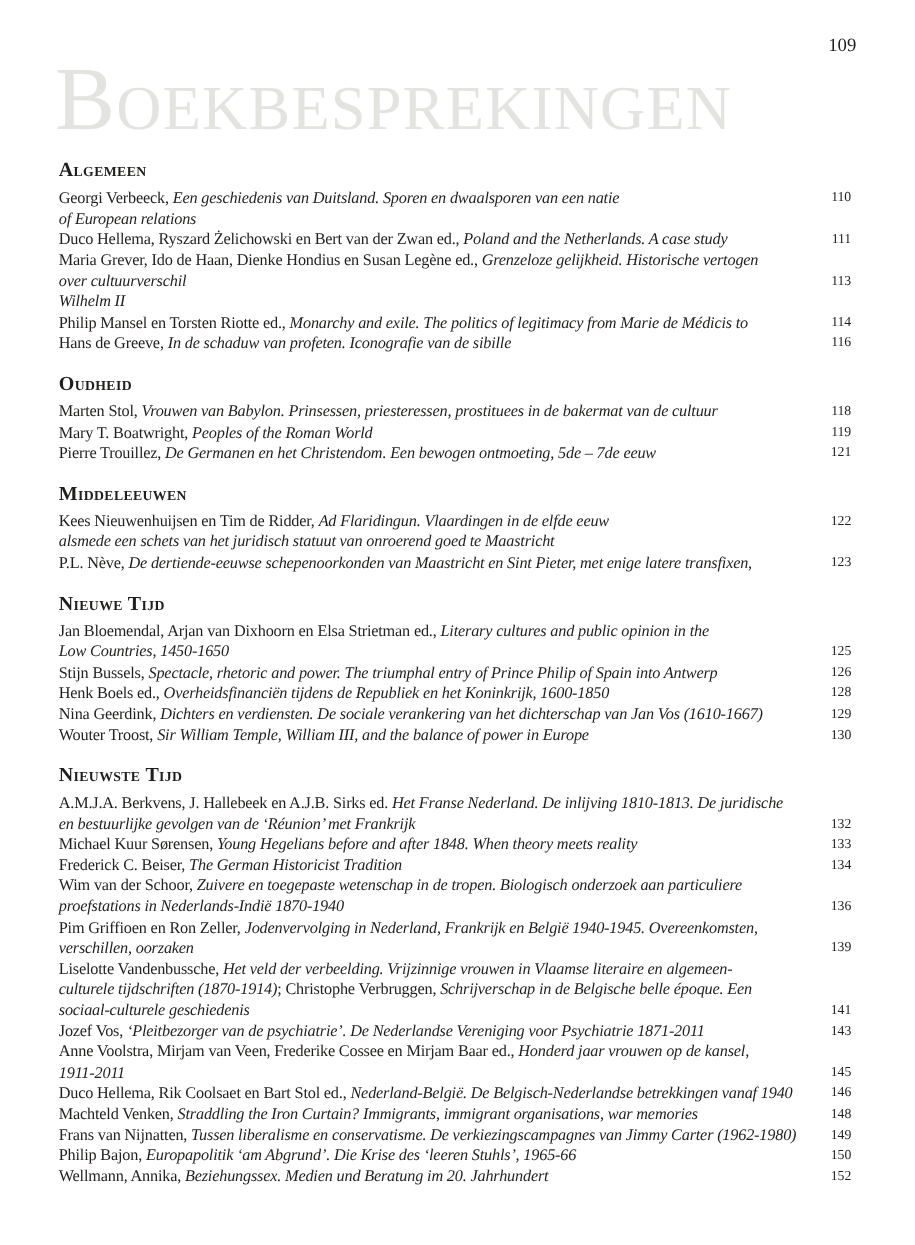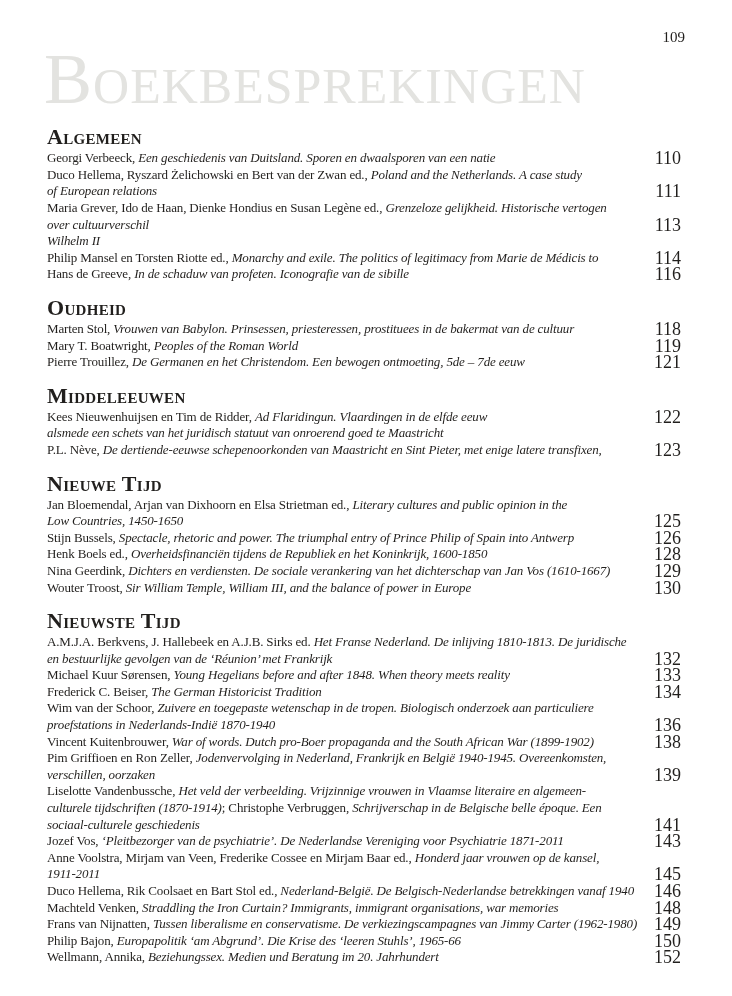--- a/index.html
+++ b/index.html
@@ -22,56 +22,56 @@
     letter-spacing:1px;
     color:var(--title,#e3e3e0);
     margin:46px 0 0 -3px;
     white-space:nowrap;
     font-weight:400;
   }
   .section{margin:0;}
   .section-heading{
     font-variant:small-caps;
     font-weight:bold;
-    font-size:22px;line-height:20px;
+    font-size:16px;line-height:20px;
     letter-spacing:0.3px;
     margin:15px 0 3px 0;
     color:var(--text,#211f1d);
   }
   .entry{position:relative;padding-right:42px;}
   .line{
     font-size:13px;line-height:16.6px;
     letter-spacing:-0.15px;
     white-space:nowrap;
   }
   .it{font-style:italic;}
   .ro{font-style:normal;}
   .pnum{
     position:absolute;right:5px;bottom:0;
-    font-size:18px;line-height:16.6px;
+    font-size:11px;line-height:16.6px;
     font-style:normal;
   }
 </style>
 </head>
 <body>
 
 <div class="page">
   <div class="folio">109</div>
   <div class="content">
     <h1 class="doc-title">Boekbesprekingen</h1>
     <main>
         <section class="section">
           <h2 class="section-heading">Algemeen</h2>
           <div class="entry">
             <div class="line"><span class="ro">Georgi Verbeeck, </span><span class="it">Een geschiedenis van Duitsland. Sporen en dwaalsporen van een natie</span></div>
             <span class="pnum">110</span>
           </div>
           <div class="entry">
+            <div class="line"><span class="it">of European relations</span></div>
             <div class="line"><span class="ro">Duco Hellema, Ryszard Żelichowski en Bert van der Zwan ed., </span><span class="it">Poland and the Netherlands. A case study</span></div>
-            <div class="line"><span class="it">of European relations</span></div>
             <span class="pnum">111</span>
           </div>
           <div class="entry">
             <div class="line"><span class="ro">Maria Grever, Ido de Haan, Dienke Hondius en Susan Legène ed., </span><span class="it">Grenzeloze gelijkheid. Historische vertogen</span></div>
             <div class="line"><span class="it">over cultuurverschil</span></div>
             <span class="pnum">113</span>
           </div>
           <div class="entry">
             <div class="line"><span class="it">Wilhelm II</span></div>
             <div class="line"><span class="ro">Philip Mansel en Torsten Riotte ed., </span><span class="it">Monarchy and exile. The politics of legitimacy from Marie de Médicis to</span></div>
@@ -145,24 +145,20 @@
             <span class="pnum">133</span>
           </div>
           <div class="entry">
             <div class="line"><span class="ro">Frederick C. Beiser, </span><span class="it">The German Historicist Tradition</span></div>
             <span class="pnum">134</span>
           </div>
           <div class="entry">
             <div class="line"><span class="ro">Wim van der Schoor, </span><span class="it">Zuivere en toegepaste wetenschap in de tropen. Biologisch onderzoek aan particuliere</span></div>
             <div class="line"><span class="it">proefstations in Nederlands-Indië 1870-1940</span></div>
             <span class="pnum">136</span>
-          </div>
-          <div class="entry">
-            <div class="line"><span class="ro">Vincent Kuitenbrouwer, </span><span class="it">War of words. Dutch pro-Boer propaganda and the South African War (1899-1902)</span></div>
-            <span class="pnum">138</span>
           </div>
           <div class="entry">
             <div class="line"><span class="ro">Pim Griffioen en Ron Zeller, </span><span class="it">Jodenvervolging in Nederland, Frankrijk en België 1940-1945. Overeenkomsten,</span></div>
             <div class="line"><span class="it">verschillen, oorzaken</span></div>
             <span class="pnum">139</span>
           </div>
           <div class="entry">
             <div class="line"><span class="ro">Liselotte Vandenbussche, </span><span class="it">Het veld der verbeelding. Vrijzinnige vrouwen in Vlaamse literaire en algemeen-</span></div>
             <div class="line"><span class="it">culturele tijdschriften (1870-1914)</span><span class="ro">; Christophe Verbruggen, </span><span class="it">Schrijverschap in de Belgische belle époque. Een</span></div>
             <div class="line"><span class="it">sociaal-culturele geschiedenis</span></div>

